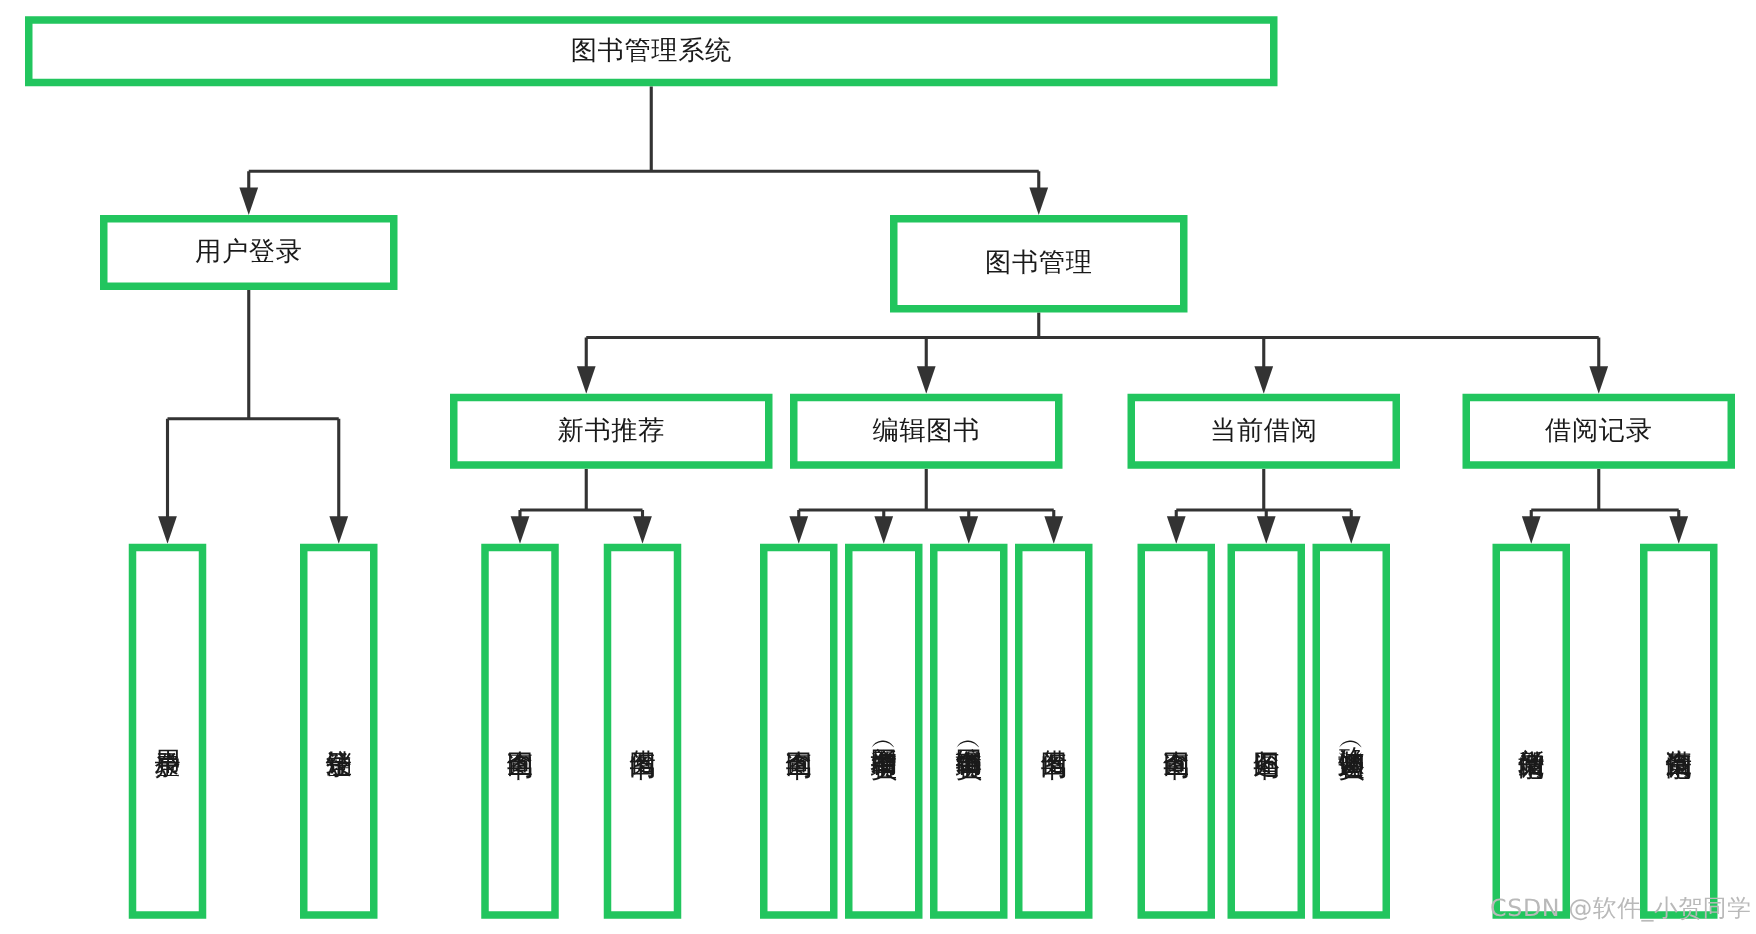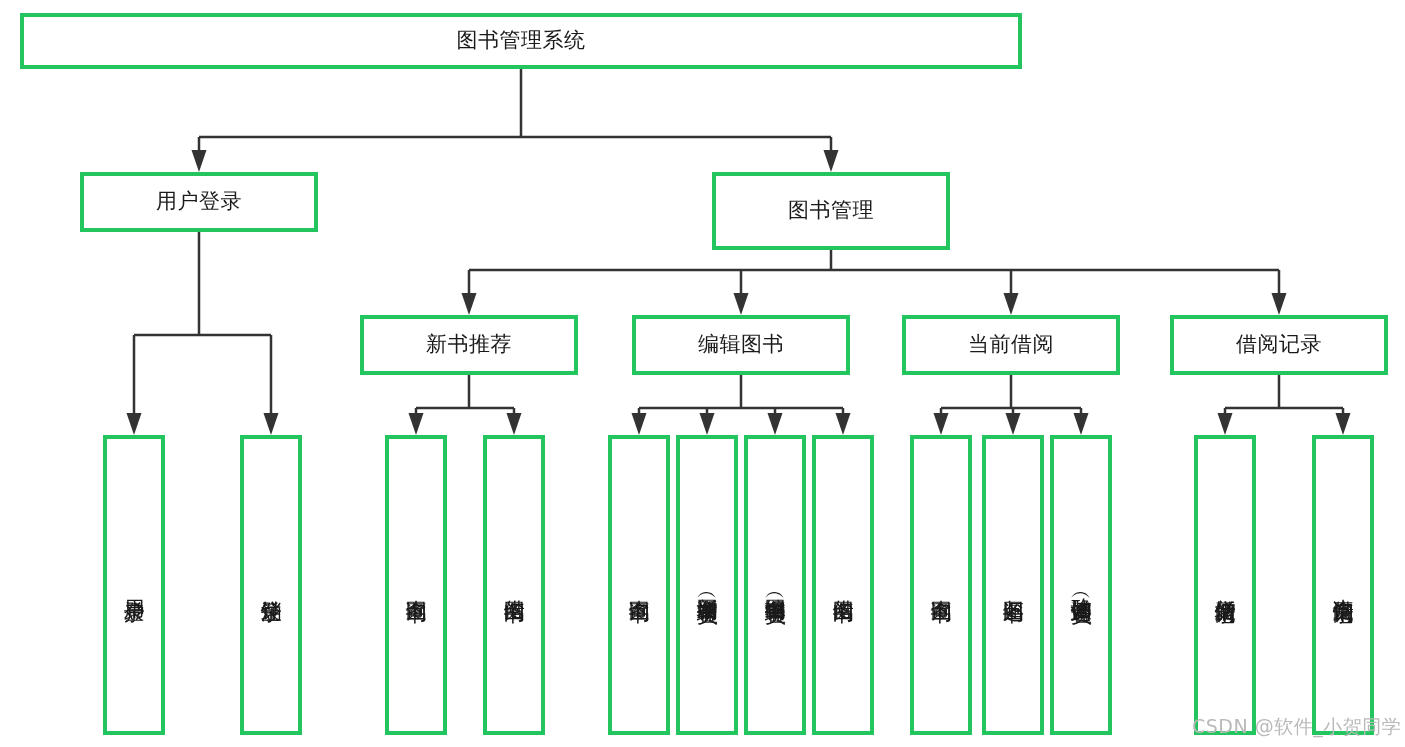--- a/index.html
+++ b/index.html
@@ -20,21 +20,21 @@
   #wires {
     position: absolute;
     left: 0;
     top: 0;
     width: 1405px;
     height: 747px;
   }
   .node {
     position: absolute;
     box-sizing: border-box;
-    border: 4px solid #22c55e;
+    border: 6px solid #22c55e;
     background: #ffffff;
     color: #1a1a1a;
     display: flex;
     align-items: center;
     justify-content: center;
     text-align: center;
   }
   .node.horizontal {
     font-size: 21px;
     line-height: 1.2;
@@ -126,21 +126,21 @@
   <div id="nodes">
       <div class="node horizontal" style="left: 20px; top: 13px; width: 1002px; height: 56px;">
         <span>图书管理系统</span>
       </div>
       <div class="node horizontal" style="left: 80px; top: 172px; width: 238px; height: 60px;">
         <span>用户登录</span>
       </div>
       <div class="node horizontal" style="left: 712px; top: 172px; width: 238px; height: 78px;">
         <span>图书管理</span>
       </div>
-      <div class="node horizontal" style="left: 360px; top: 315px; width: 218px; height: 60px;">
+      <div class="node horizontal" style="left: 360px; top: 315px; width: 258px; height: 60px;">
         <span>新书推荐</span>
       </div>
       <div class="node horizontal" style="left: 632px; top: 315px; width: 218px; height: 60px;">
         <span>编辑图书</span>
       </div>
       <div class="node horizontal" style="left: 902px; top: 315px; width: 218px; height: 60px;">
         <span>当前借阅</span>
       </div>
       <div class="node horizontal" style="left: 1170px; top: 315px; width: 218px; height: 60px; font-family: Liberation Serif, serif;">
         <span>借阅记录</span>

